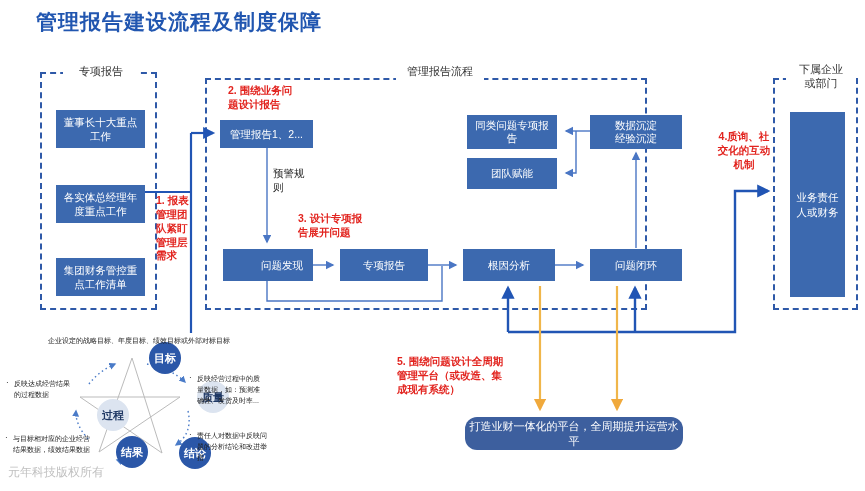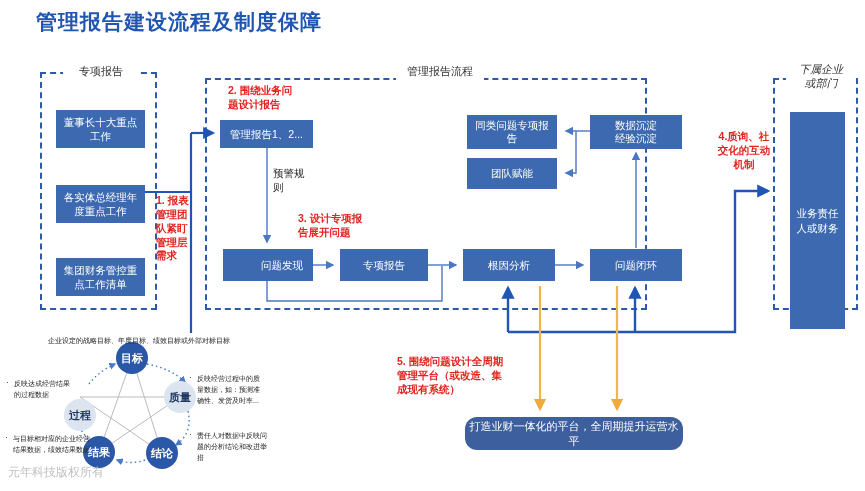--- a/index.html
+++ b/index.html
@@ -18,21 +18,21 @@
   .node{position:absolute;background:#3c69af;color:#fff;display:flex;align-items:center;justify-content:center;
         text-align:center;font-size:10.5px;line-height:1.35;box-sizing:border-box;}
   .node.platform{background:#3d5f9e;font-size:11px;}
   
   .red{position:absolute;color:#e2241f;font-size:10.5px;font-weight:bold;line-height:1.32;z-index:3;}
   .red.center{text-align:center;}
   
   .lbl{position:absolute;color:#2b2b2b;font-size:10.5px;line-height:1.3;}
   
   .circle{position:absolute;width:32px;height:32px;border-radius:50%;display:flex;align-items:center;justify-content:center;
-          font-size:11px;font-weight:bold;z-index:2;}
+          font-size:11px;font-weight:bold;z-index:2;margin-left:33px;}
   .circle.dark{background:#2b57a8;color:#fff;}
   .circle.light{background:#dce4f0;color:#1f3864;}
   .note{position:absolute;font-size:7px;color:#222;line-height:1.6;z-index:2;}
   .bullet{position:absolute;font-size:8px;color:#222;z-index:2;}
   .footer{position:absolute;left:8px;top:464px;font-size:12px;color:#c0c0c0;z-index:2;}
 </style>
 </head>
 <body>
 
 <div id="canvas">
@@ -99,42 +99,42 @@
     </g>
 
     <g fill="none" stroke="#f0b64a" stroke-width="2.2">
       <path d="M540,286 L540,409" marker-end="url(#aYellow)"></path>
       <path d="M617,286 L617,409" marker-end="url(#aYellow)"></path>
     </g>
   </svg>
 
   <div class="glabel" style="left:63px;top:64px;width:64px;">专项报告</div>
   <div class="glabel" style="left:396px;top:64px;width:76px;">管理报告流程</div>
-  <div class="glabel pre" style="left:786px;top:62px;width:58px;font-style:italic;">下属企业
+  <div class="glabel pre" style="left:786px;top:62px;width:58px;">下属企业
 或部门</div>
 
   <div class="node pre" style="left:56px;top:110px;width:89px;height:38px;">董事长十大重点
 工作</div>
   <div class="node pre" style="left:56px;top:185px;width:89px;height:38px;">各实体总经理年
 度重点工作</div>
   <div class="node pre" style="left:56px;top:258px;width:89px;height:38px;">集团财务管控重
 点工作清单</div>
 
   <div class="node" style="left:220px;top:120px;width:93px;height:28px;">管理报告1、2...</div>
   <div class="node" style="left:223px;top:249px;width:90px;height:32px;padding-left:28px;">问题发现</div>
   <div class="node" style="left:340px;top:249px;width:88px;height:32px;">专项报告</div>
   <div class="node" style="left:463px;top:249px;width:92px;height:32px;">根因分析</div>
   <div class="node" style="left:590px;top:249px;width:92px;height:32px;">问题闭环</div>
   <div class="node pre" style="left:467px;top:115px;width:90px;height:34px;line-height:1.25;">同类问题专项报
 告</div>
   <div class="node" style="left:467px;top:158px;width:90px;height:31px;">团队赋能</div>
   <div class="node pre" style="left:590px;top:115px;width:92px;height:34px;line-height:1.25;">数据沉淀
 经验沉淀</div>
 
-  <div class="node pre" style="left:790px;top:112px;width:55px;height:217px;">业务责任
+  <div class="node pre" style="left:790px;top:112px;width:55px;height:185px;">业务责任
 人或财务</div>
 
   <div class="node platform" style="left:465px;top:417px;width:218px;height:33px;border-radius:12px;">打造业财一体化的平台，全周期提升运营水平</div>
 
   <div class="lbl pre" style="left:273px;top:167px;width:42px;">预警规
 则</div>
 
   <div class="red pre" style="left:156px;top:194px;width:48px;">1. 报表
 管理团
 队紧盯

